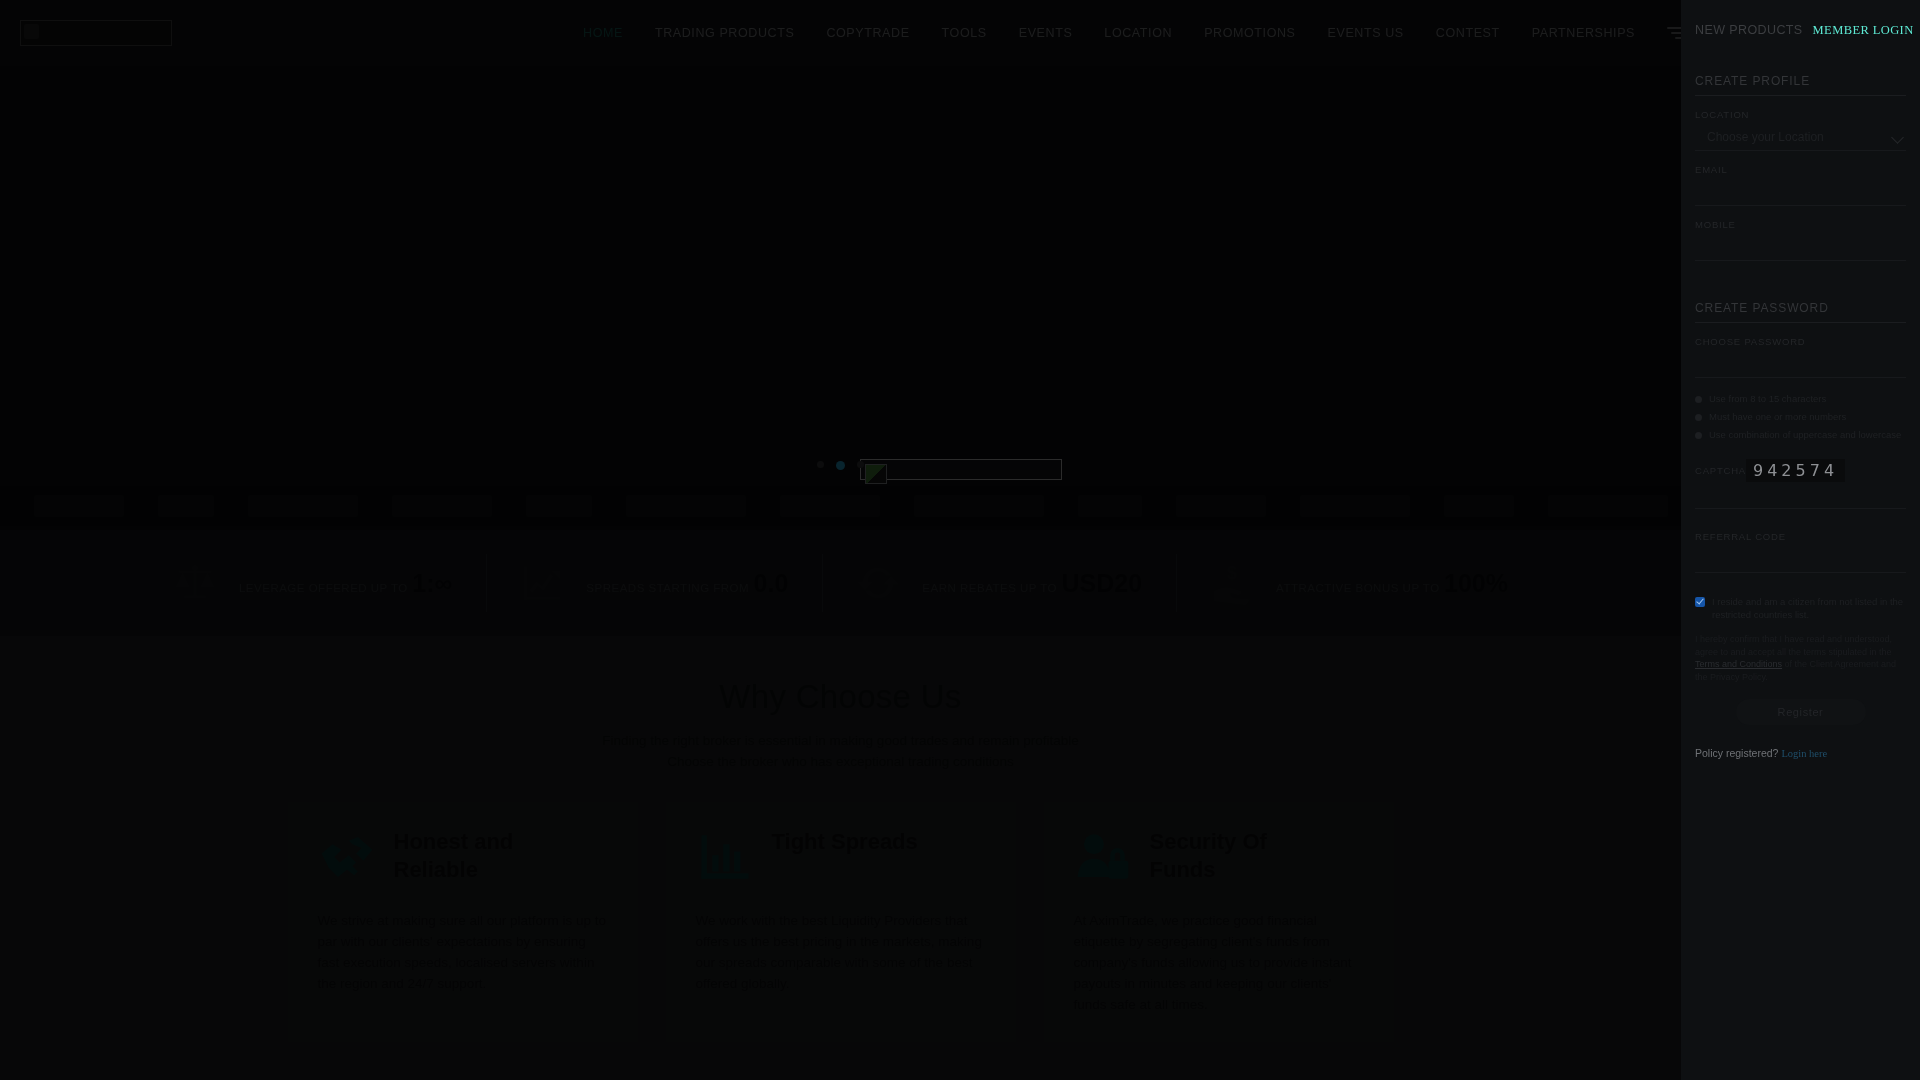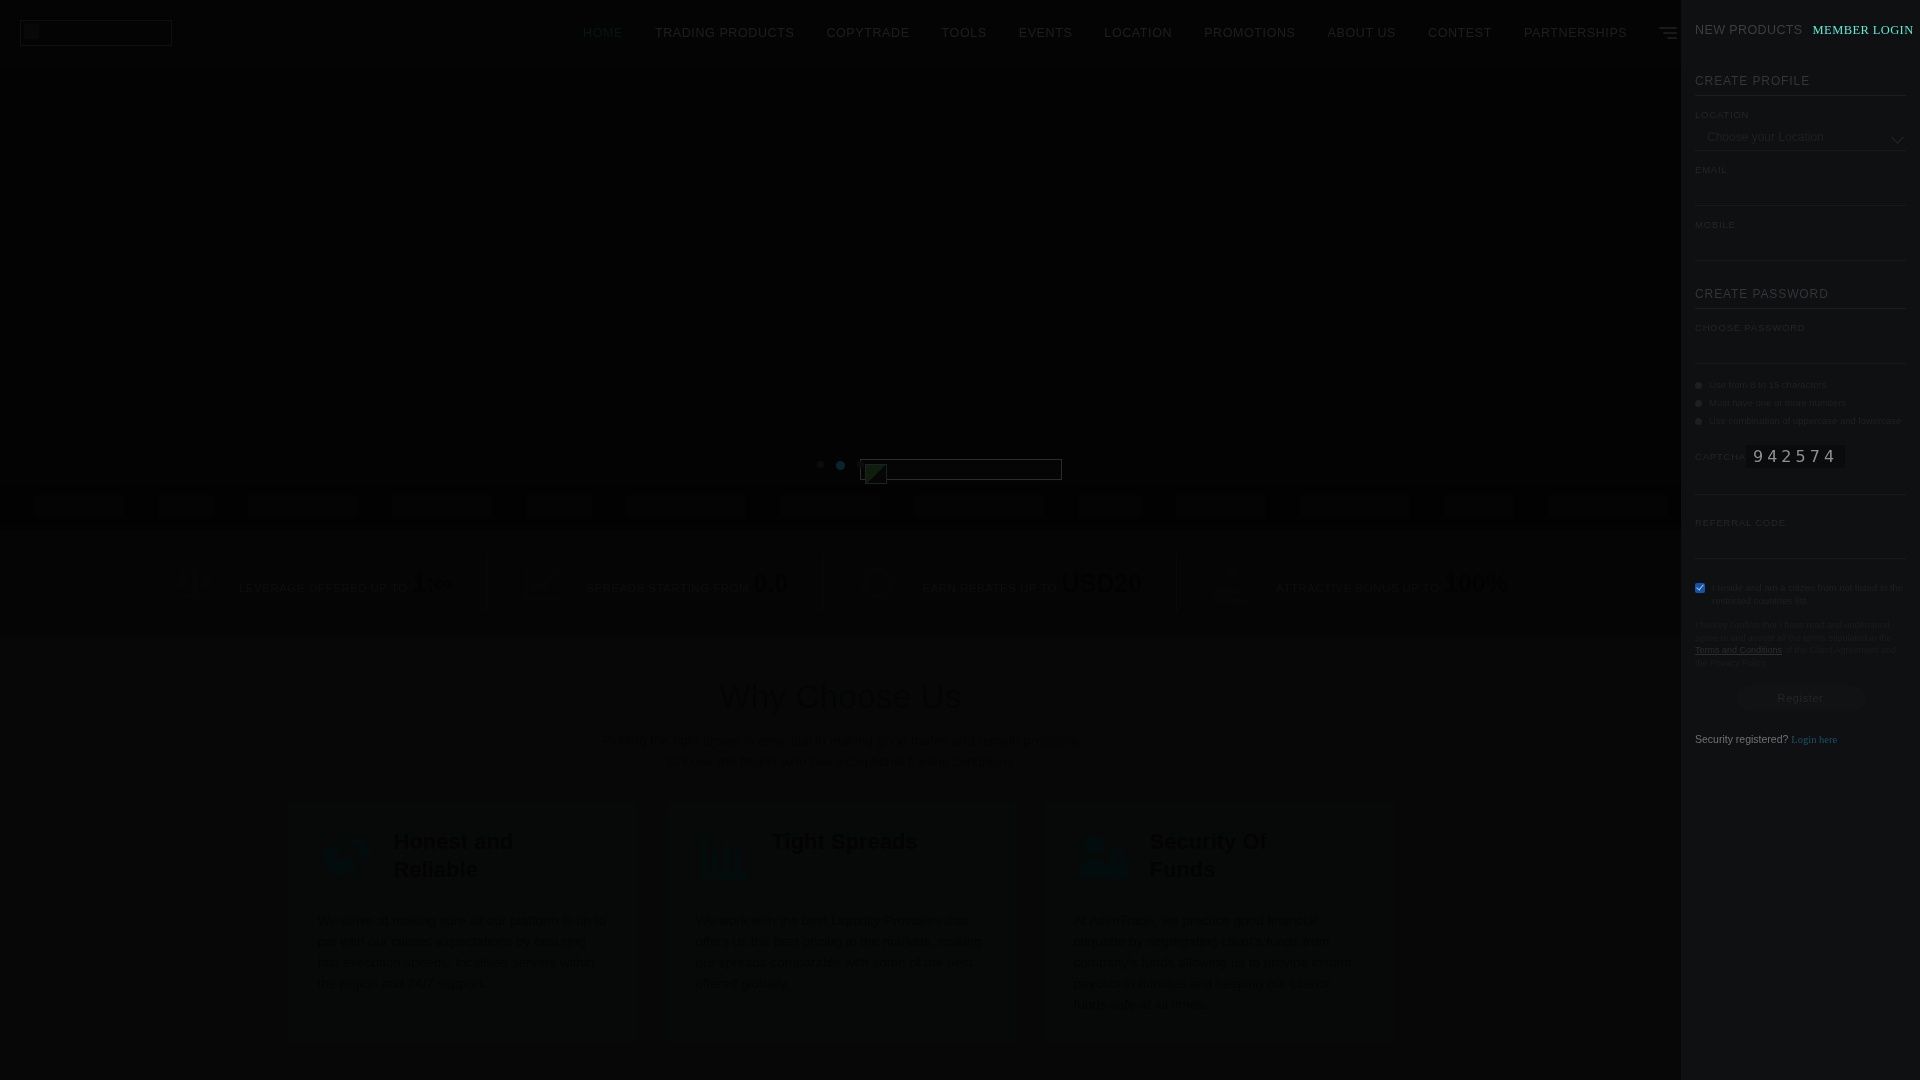--- a/index.html
+++ b/index.html
@@ -113,21 +113,21 @@
   <div id="header">
     <div class="logo-box"></div>
     <div class="nav">
       <a href="#" class="active">HOME</a>
       <a href="#">TRADING PRODUCTS</a>
       <a href="#">COPYTRADE</a>
       <a href="#">TOOLS</a>
       <a href="#">EVENTS</a>
       <a href="#">LOCATION</a>
       <a href="#">PROMOTIONS</a>
-      <a href="#">ABOUT US</a>
+      <a href="#">EVENTS US</a>
       <a href="#">CONTEST</a>
       <a href="#">PARTNERSHIPS</a>
       <span class="hamburger">
           <i></i>
           <i></i>
           <i></i>
         </span>
     </div>
   </div>
 
@@ -299,21 +299,21 @@
     </div>
   </div>
 
   <div class="fld">
     <label>MOBILE</label>
     <div class="inp">
       <span class="ph"></span>
     </div>
   </div>
 
-  <div class="sec-title" style="margin-top:26px">CREATE PASSWORD</div>
+  <div class="sec-title" style="margin-top:40px">CREATE PASSWORD</div>
 
   <div class="fld">
     <label>CHOOSE PASSWORD</label>
     <div class="inp">
       <span class="ph"></span>
     </div>
   </div>
 
   <div class="reqs">
     <div class="req">
@@ -348,17 +348,17 @@
     <span class="t">I reside and am a citizen from not listed in the restricted countries list.</span>
   </div>
 
   <div class="legal">
     <span>I hereby confirm that I have read and understood, agree to and accept all the terms stipulated in the </span><u>Terms and Conditions</u><span> of the Client Agreement and the Privacy Policy.</span>
   </div>
 
   <div class="reg-btn">Register</div>
 
   <div class="already">
-    <span>Security registered?</span>
+    <span>Policy registered?</span>
     <a href="#">Login here</a>
   </div>
 
 </div>
 
 </body></html>

